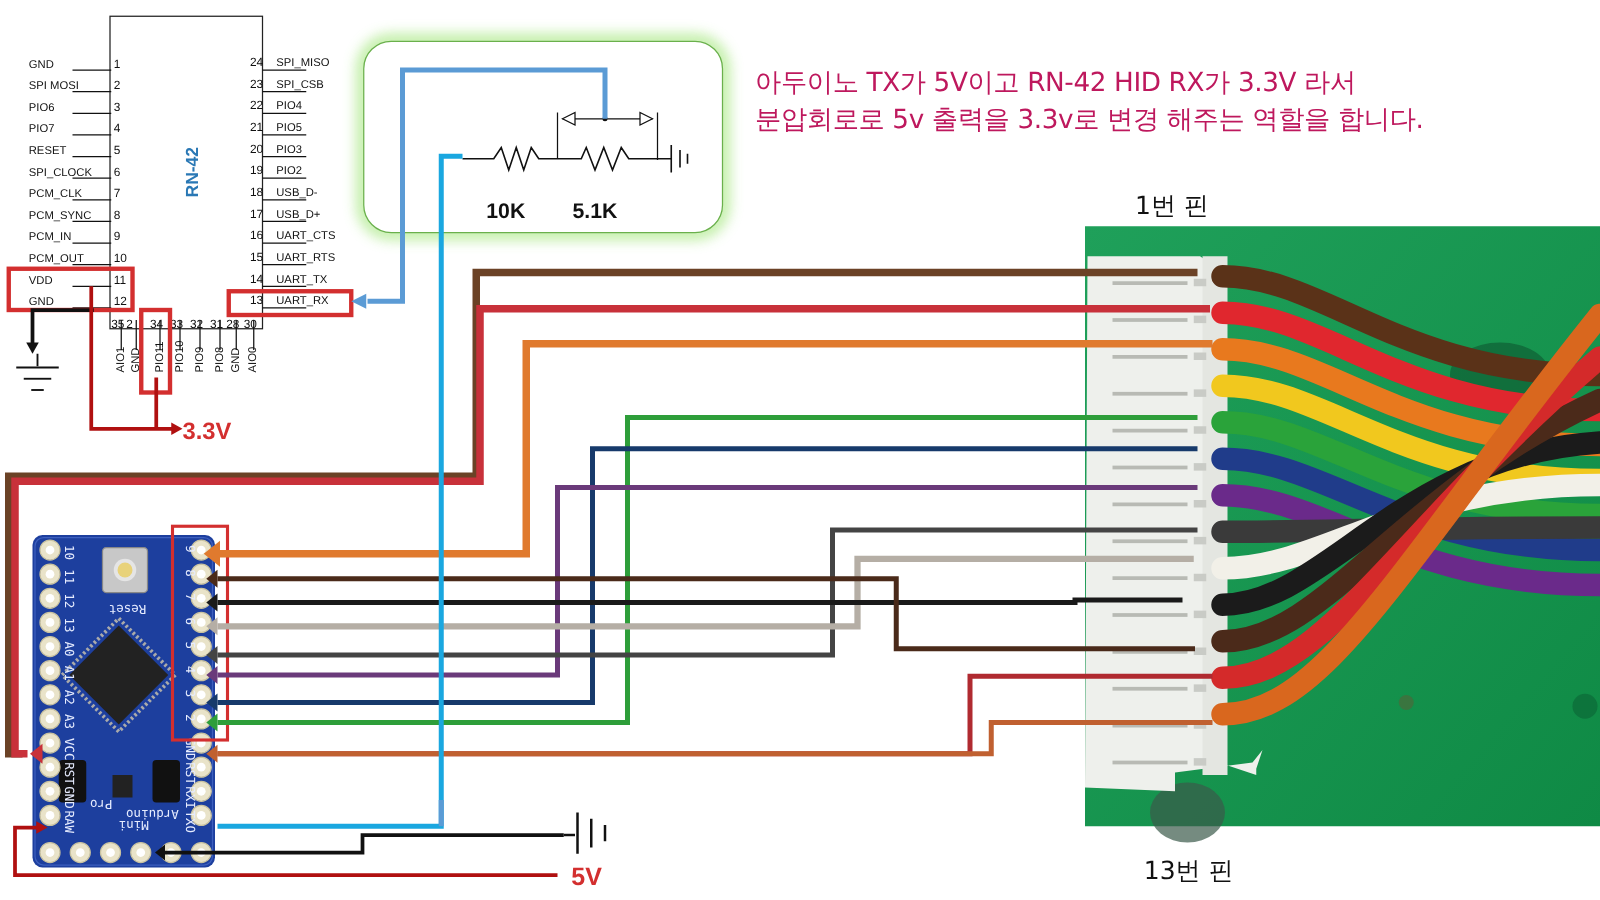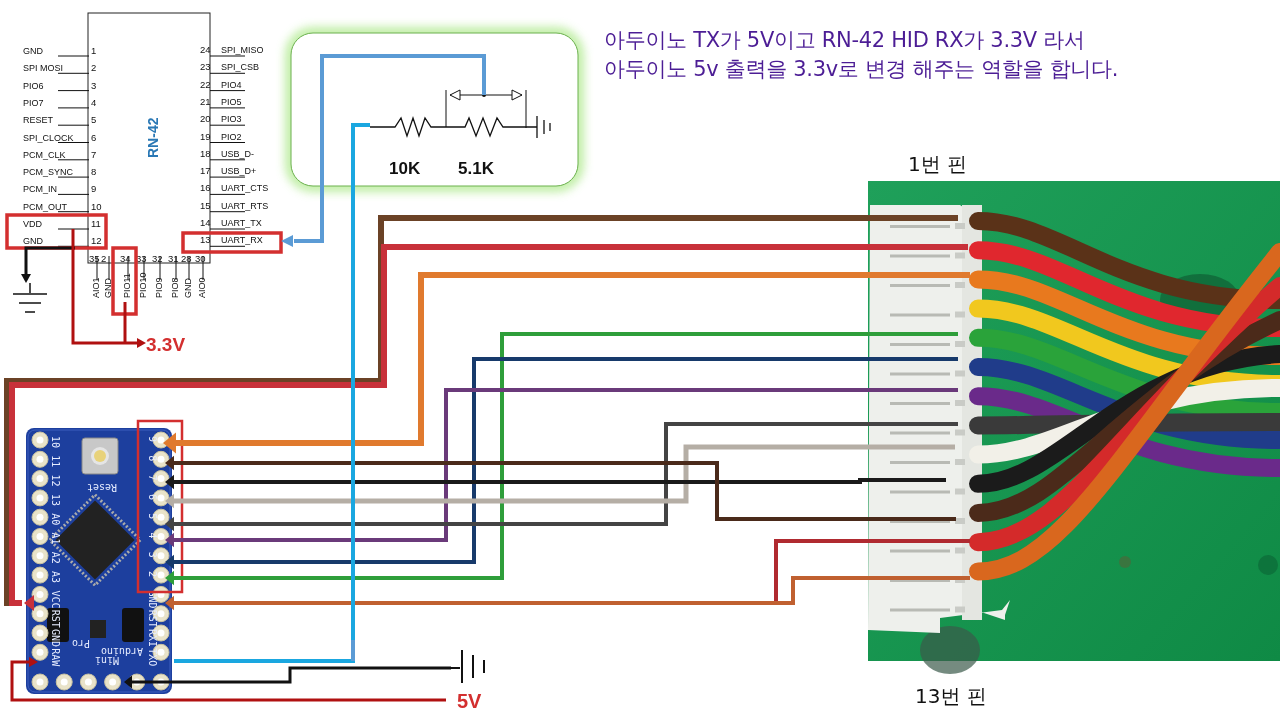--- a/index.html
+++ b/index.html
@@ -1,18 +1,18 @@
 <!DOCTYPE html>
 <html><head>
 <meta charset="utf-8">
 <style>
   html,body{margin:0;padding:0;background:#fff;}
   body{width:1280px;height:720px;overflow:hidden;position:relative;font-family:"DejaVu Sans",sans-serif;}
   #stage{position:absolute;left:0;top:0;width:1280px;height:720px;}
-  .note{position:absolute;left:604px;top:26px;font-size:21px;line-height:29px;color:#4c1d95;white-space:nowrap;letter-spacing:-0.3px;}
+  .note{position:absolute;left:604px;top:52px;font-size:21px;line-height:29px;color:#be185d;white-space:nowrap;letter-spacing:-0.3px;}
   .rnlbl{font-family:"Liberation Sans",sans-serif;font-size:9px;fill:#111;}
   .rnnum{font-family:"Liberation Sans",sans-serif;font-size:9.5px;fill:#111;}
   .vlbl{font-family:"Liberation Sans",sans-serif;font-weight:bold;}
   .ard{font-family:"DejaVu Sans Mono",monospace;font-size:10px;fill:#e6ecff;}
 </style>
 </head>
 <body>
 
 <svg id="stage" viewBox="0 0 1280 720" xmlns="http://www.w3.org/2000/svg">
   <defs>
@@ -377,14 +377,14 @@
     <line x1="451" y1="668" x2="460" y2="668" stroke="#111" stroke-width="2"></line>
     <line x1="462" y1="650" x2="462" y2="683" stroke="#111" stroke-width="2"></line>
     <line x1="473" y1="655" x2="473" y2="678" stroke="#111" stroke-width="2"></line>
     <line x1="484" y1="660" x2="484" y2="673" stroke="#111" stroke-width="2"></line>
   </g>
   <text class="vlbl" x="457" y="708" font-size="20" fill="#d32f2f">5V</text>
 </svg>
 
 <div class="note">
   <div>아두이노 TX가 5V이고 RN-42 HID RX가 3.3V 라서</div>
-  <div>아두이노 5v 출력을 3.3v로 변경 해주는 역할을 합니다.</div>
+  <div>분압회로로 5v 출력을 3.3v로 변경 해주는 역할을 합니다.</div>
 </div>
 
 </body></html>

